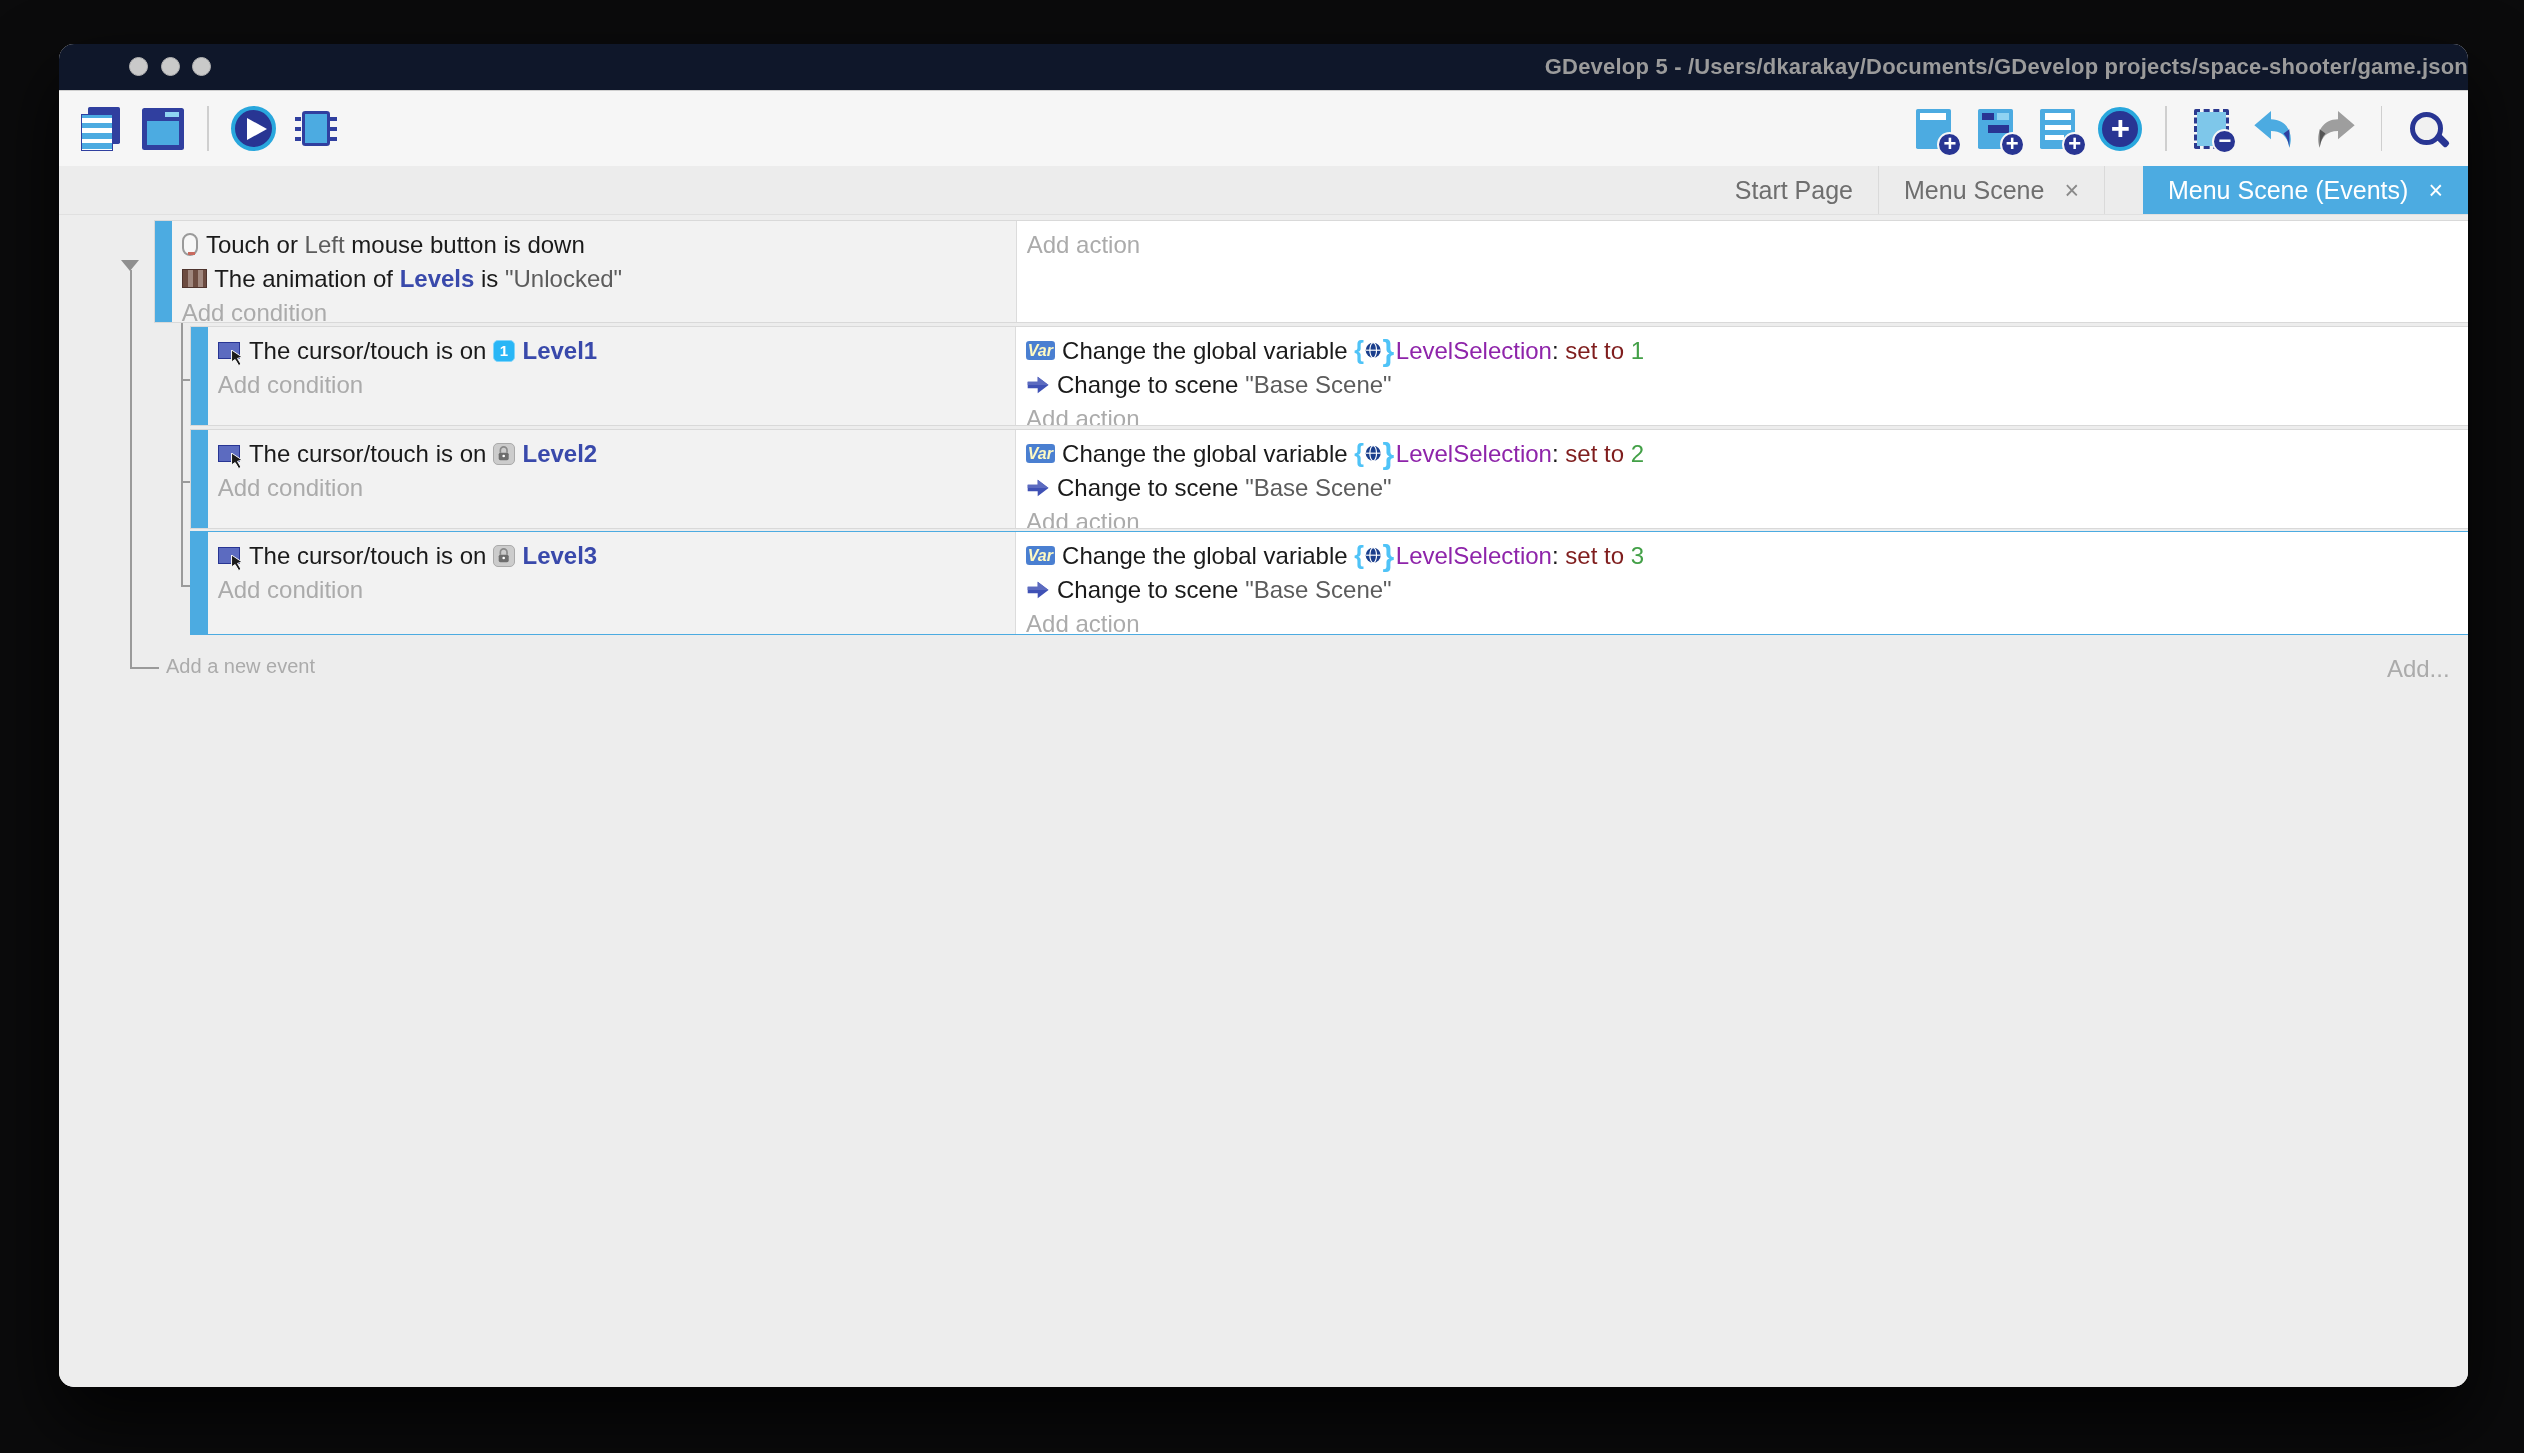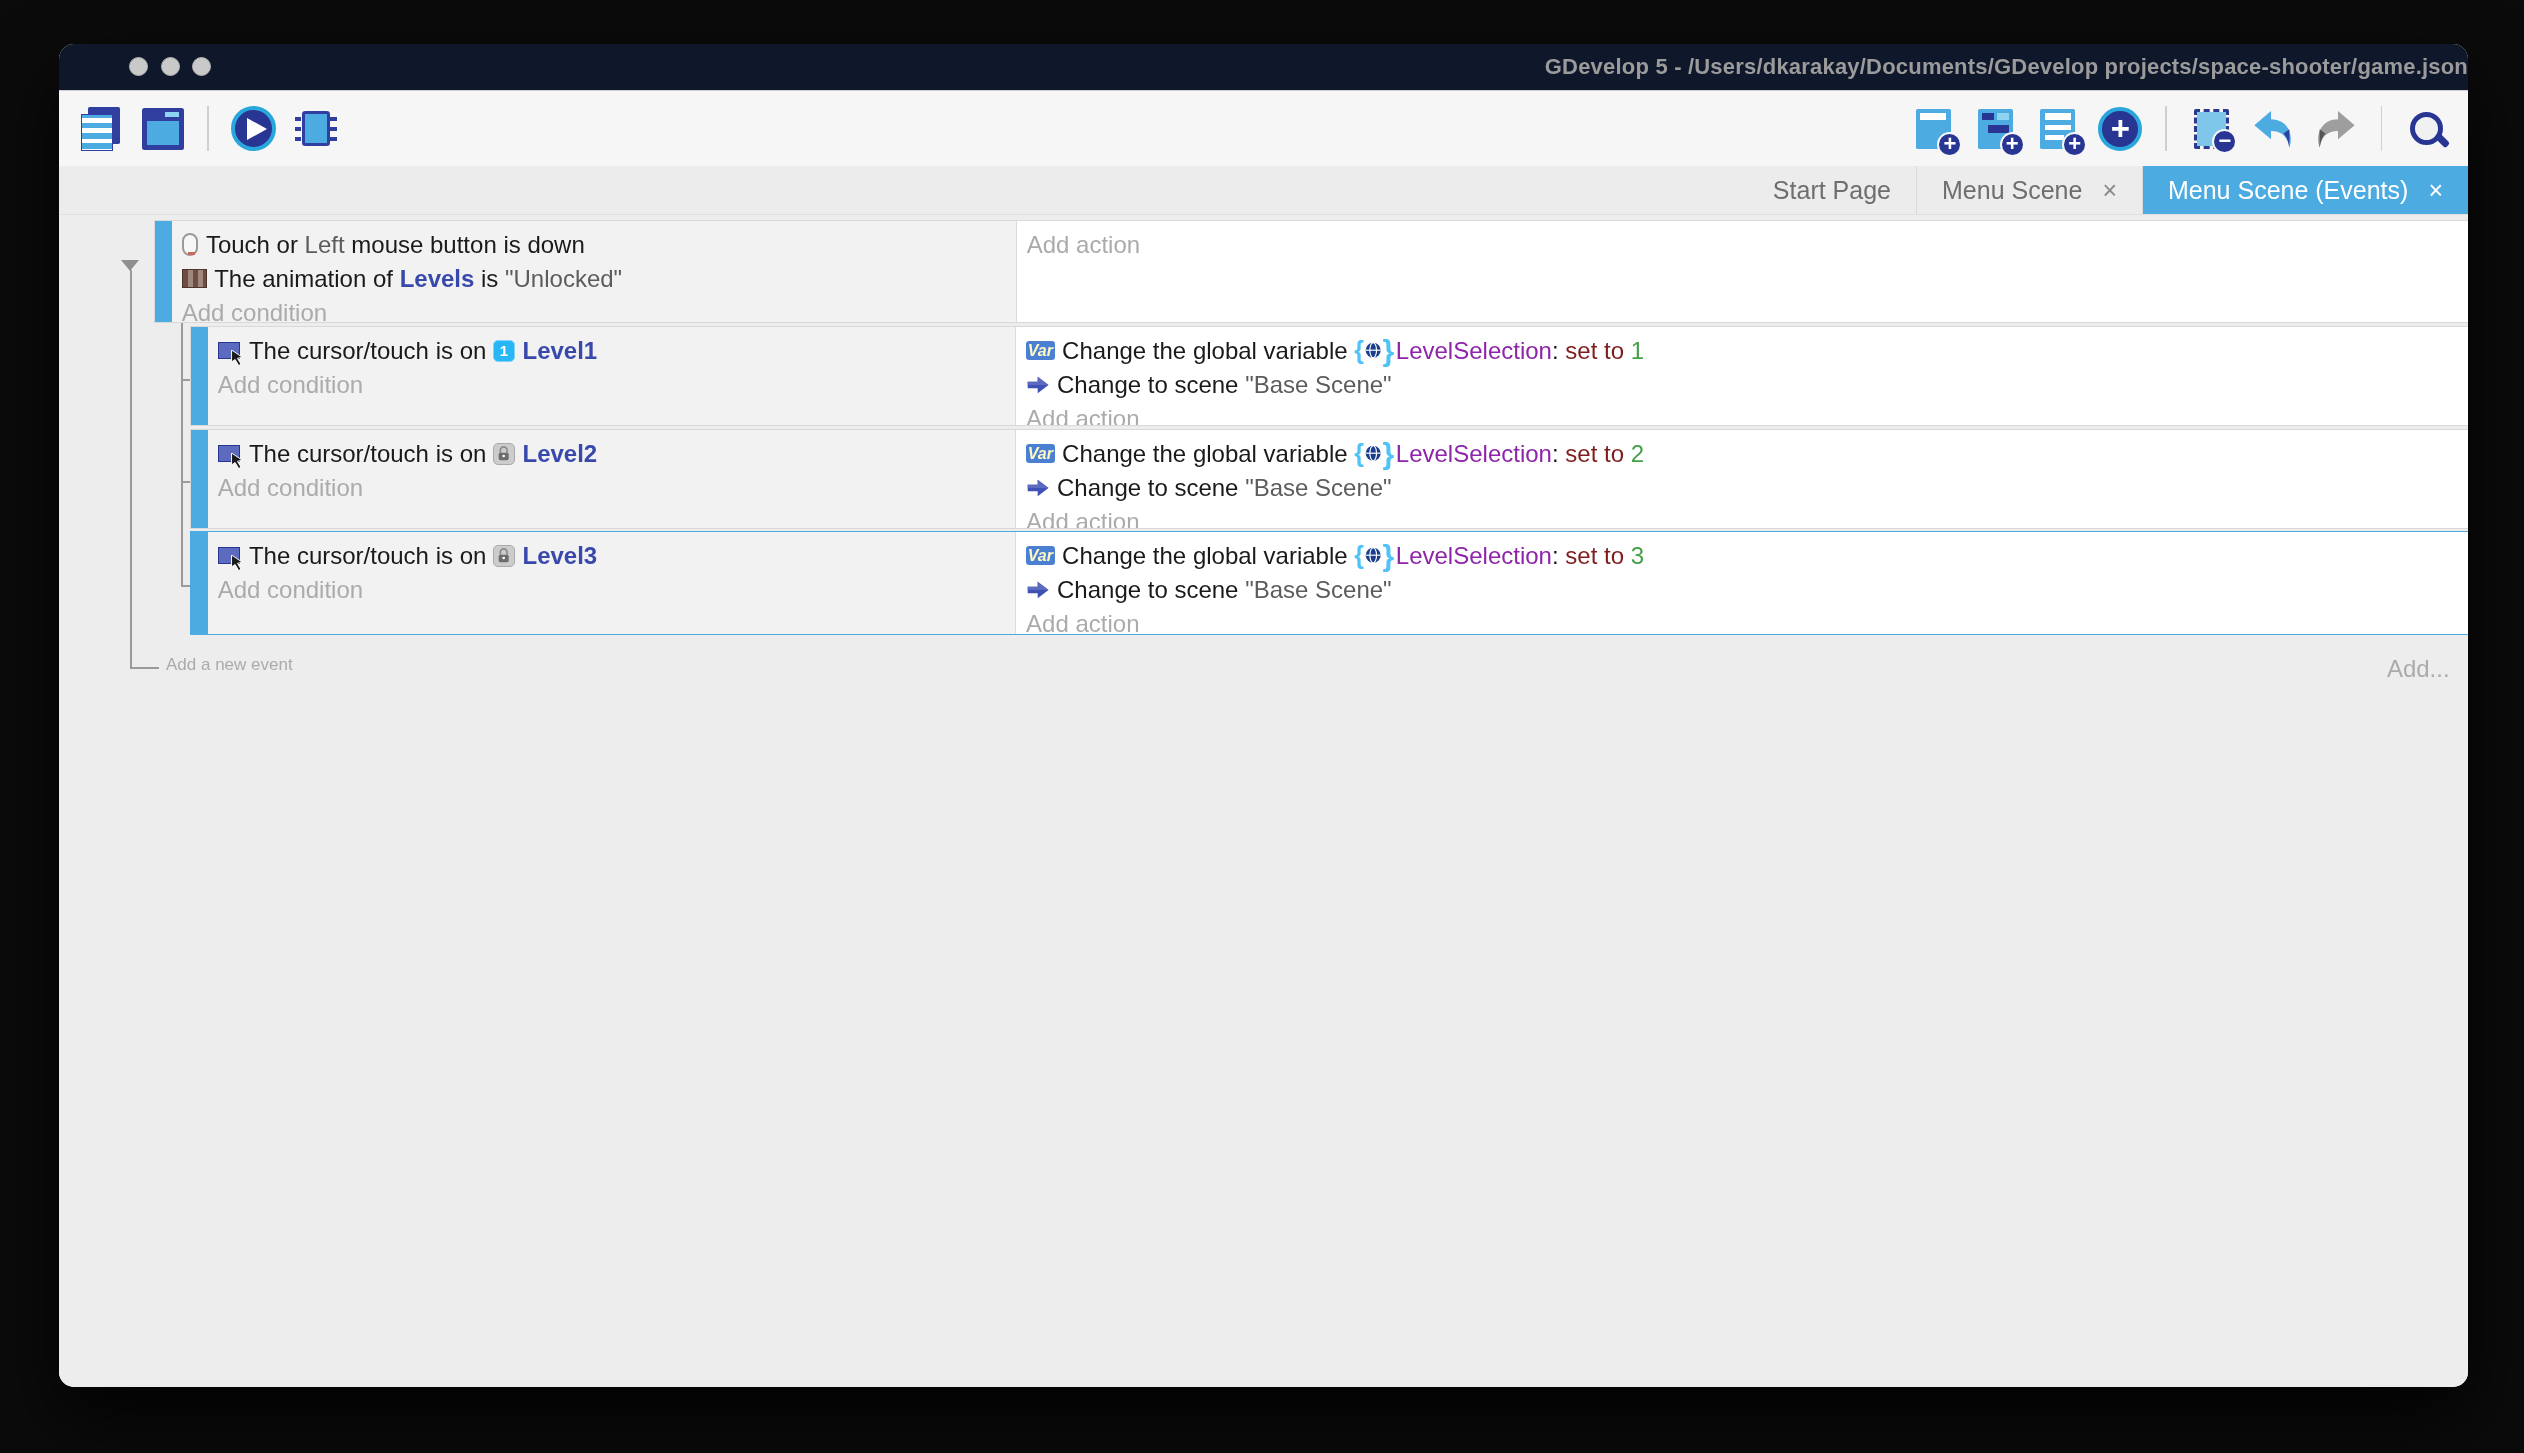--- a/index.html
+++ b/index.html
@@ -63,21 +63,21 @@
                   color:#fff; display:flex; align-items:center; justify-content:center; font-size:33px; font-weight:bold; }
   .ic svg { display:block; }
   
   .ic-search { width:33px; height:33px; border:5px solid #283593; border-radius:50%; background:#f1f1f1; position:relative; }
   .ic-search::after { content:""; position:absolute; width:15px; height:6.7px; background:#283593; transform:rotate(45deg); right:-11.7px; bottom:-3.3px; border-radius:2.5px; }
 
   
   .tabbar { height:49px; background:#ececec; display:flex; align-items:stretch; flex:0 0 auto; border-bottom:0.8px solid #e0e0e0;justify-content:flex-end; }
   .tab { display:flex; align-items:center; padding:0 25px; font-size:25px; color:#6e6e6e; border-right:0.8px solid #dadada; gap:20px; }
   .tab .close { font-size:25px; color:#8a8a8a; }
-  .tab.active { background:#4cabe1; color:#ffffff; border-right:none; }
+  .tab.active { background:#4cabe1; color:#ffffff; border-right:none;margin-left:38px; }
   .tab.active .close { color:#ffffff; }
 
   
   .events { position:relative; flex:1; background:#ededed; overflow:hidden; }
 
   .event-row { position:absolute; display:flex; border:0.8px solid #d9d9d9; background:#f2f2f2; }
   .event-row.selected { border:1.7px solid #4cabe1; }
   .handle { width:16.7px; background:#4cabe1; flex:0 0 auto; }
   .cond-col { border-right:0.8px solid #dcdcdc; background:#f2f2f2; padding:6.7px 0 0 10px; overflow:hidden; }
   .act-col  { background:#ffffff; padding:6.7px 0 0 10px; overflow:hidden; }
@@ -105,21 +105,21 @@
   .mi-sprite1 { width:22px; height:22px; background:#29b6f6; border:1.7px solid #81d4fa; border-radius:5px; color:#fff; font-size:15px; font-weight:bold; }
   .mi-lock { width:22px; height:22px; background:#cccccc; border:1.7px solid #aaaaaa; border-radius:5px; }
   .globe-wrap { display:inline-flex; align-items:center; margin:0 1.7px 0 0; }
   .globe-wrap::before { content:"{"; color:#4fc3f7; font-size:25px; font-weight:bold; }
   .globe-wrap::after  { content:"}"; color:#4fc3f7; font-size:30px; font-weight:bold; }
 
   
   .tree { position:absolute; background:#9a9a9a; }
   .tri { position:absolute; width:0; height:0; border-left:9.2px solid transparent; border-right:9.2px solid transparent; border-top:11px solid #8f8f8f; }
 
-  .add-new-event { position:absolute; font-size:17px; color:#ababab; }
+  .add-new-event { position:absolute; font-size:20px; color:#ababab; }
   .add-more { position:absolute; font-size:24px; color:#ababab; }
 
   
   .toast { position:absolute; left:933px; top:1221px; width:540px; height:77px; background:#2f2f2f; border-radius:8.4px;
            display:flex; align-items:center; padding-left:28.5px; color:#ffffff; font-size:24px;
            box-shadow:0 6.7px 20px rgba(0,0,0,0.35); }
 </style>
 </head>
 <body>
 

